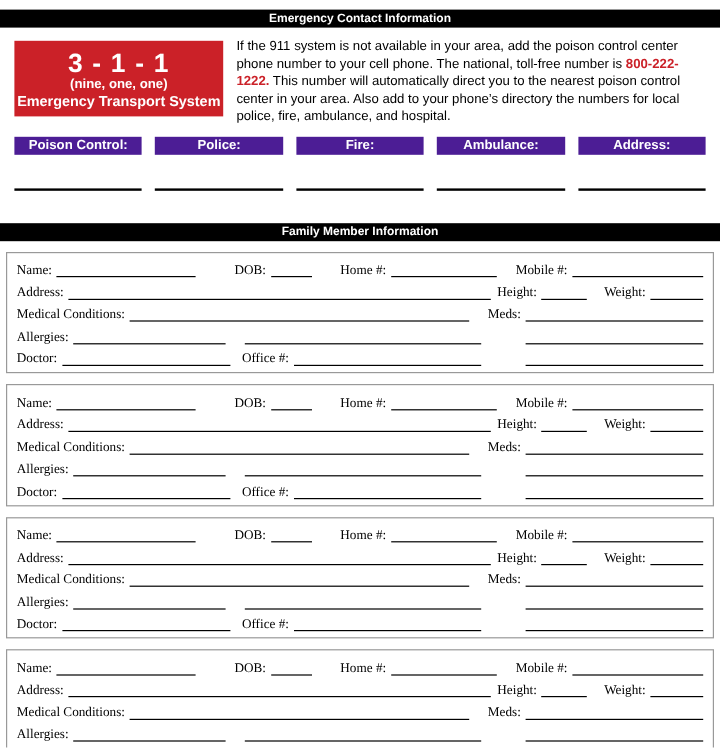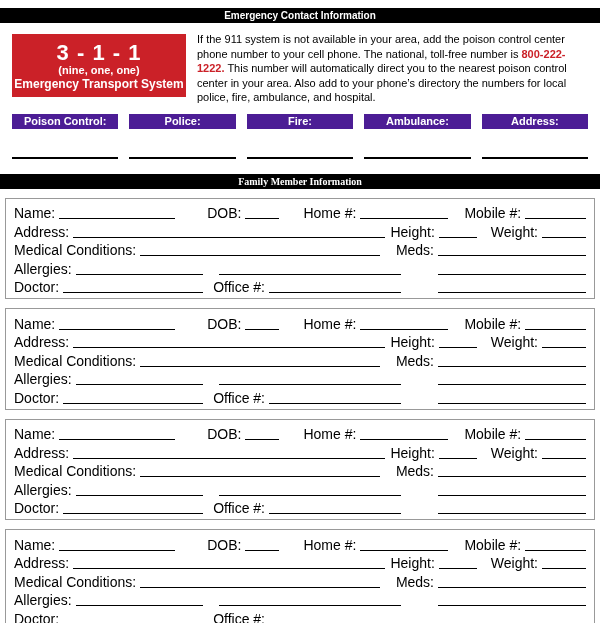--- a/index.html
+++ b/index.html
@@ -10,21 +10,21 @@
     font-family: "Liberation Sans", "DejaVu Sans", sans-serif;
   }
 
   
   .section-bar {
     height: 15px; line-height: 15px;
     background: #000; color: #fff;
     font-size: 10px; font-weight: bold; text-align: center;
   }
   .section-bar.first { margin-top: 8px; }
-  .section-bar.second { margin-top: 15px; font-family: Liberation Serif, serif; }
+  .section-bar.second { margin-top: 27px; }
 
   
   .intro-row { display: flex; align-items: flex-start; margin: 9px 12px 0 12px; }
   .red-box {
     flex: 0 0 174px; height: 63px; margin-top: 2px;
     background: #cb2128; color: #fff;
     display: flex; flex-direction: column; align-items: center; justify-content: center;
     text-align: center;
   }
   .emg-number  { font-size: 22px; font-weight: bold; line-height: 23px; letter-spacing: 1px; }
@@ -43,21 +43,21 @@
     overflow: hidden; white-space: nowrap;
   }
   .contact-field { display: block; height: 0; border-bottom: 2px solid #000; margin-top: 28px; }
 
   
   .member-block {
     margin: 9px 5px 8px 5px;
     border: 1px solid #999;
     padding: 3px 8px 4px 8px;
   }
-  .frow { display: flex; align-items: flex-end; height: 18.5px; font-size: 14px; white-space: nowrap; }
+  .frow { display: flex; align-items: flex-end; height: 18.5px; font-size: 11px; white-space: nowrap; font-family: Liberation Serif, serif; }
   .lbl  { flex: 0 0 auto; padding-right: 4px; line-height: 14px; }
   .line {
     display: block; flex: 0 0 auto;
     border-bottom: 1.5px solid #000;
     height: 13px; margin-bottom: 1px;
     overflow: hidden;
   }
   .line-flex { flex: 1 1 auto; }
 
   .w-name      { width: 116px; }

